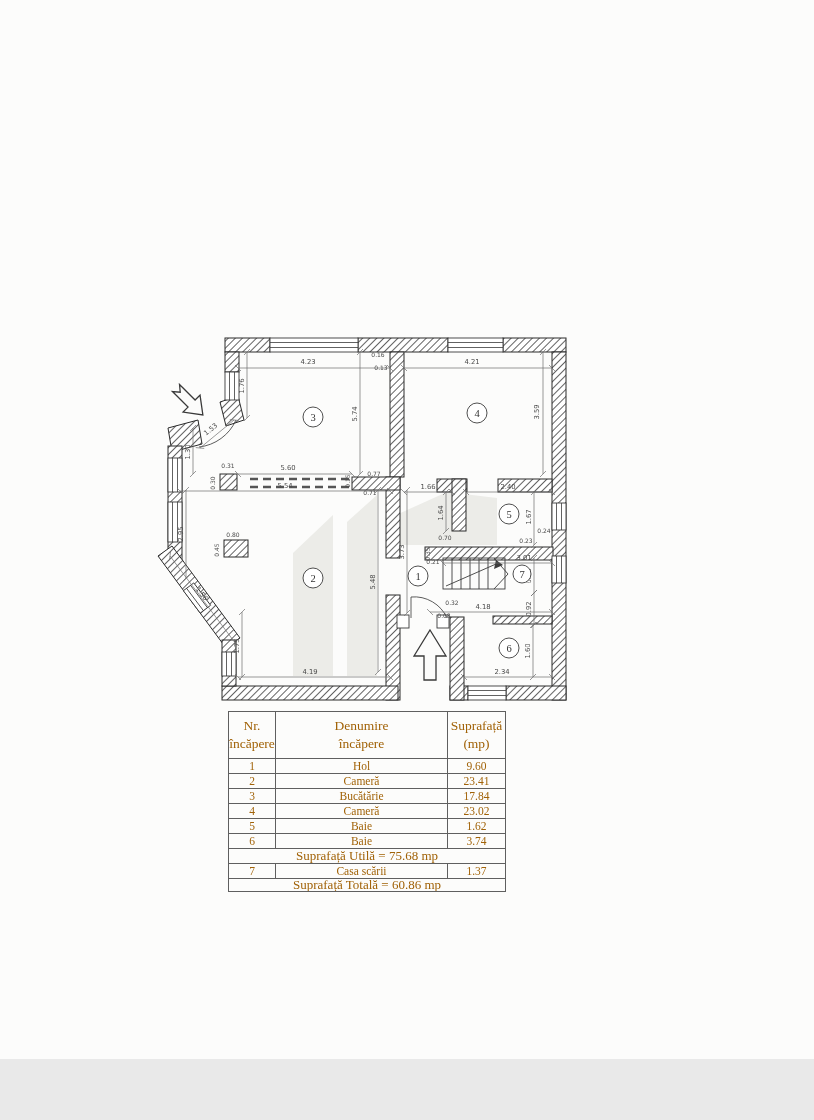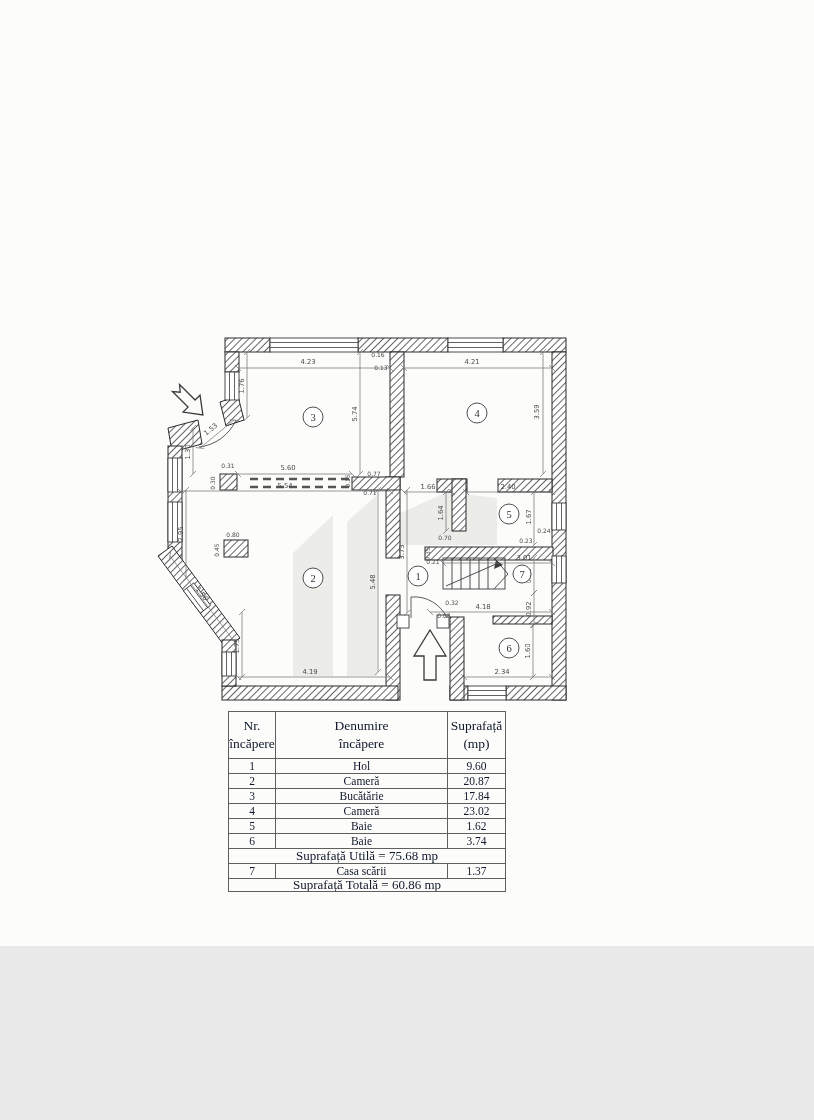--- a/index.html
+++ b/index.html
@@ -1,34 +1,34 @@
 <!DOCTYPE html>
 <html><head>
 <meta charset="utf-8">
 <style>
   html,body{margin:0;padding:0;background:#e9e9e9;}
-  .page{position:relative;width:814px;height:946px;background:#fcfcfb;overflow:hidden;
+  .page{position:relative;width:814px;height:1059px;background:#fcfcfb;overflow:hidden;
         font-family:"Liberation Sans","DejaVu Sans",sans-serif;}
   svg{position:absolute;left:0;top:0;}
   .dim{font-family:"DejaVu Sans",sans-serif;font-size:6.8px;fill:#4a4a4a;text-anchor:middle;}
   .dim.sm{font-size:6px;}
   .roomnum{font-family:"Liberation Serif","DejaVu Serif",serif;font-size:10.5px;fill:#333;text-anchor:middle;}
   .dl,.tick{stroke:#6f6f6f;stroke-width:0.7;fill:none;}
   .wall{fill:url(#h);stroke:#2b2b2b;stroke-width:1;}
   .win{fill:#ffffff;stroke:#3a3a3a;stroke-width:0.9;}
   .wline{stroke:#3a3a3a;stroke-width:0.8;}
   .arc{fill:none;stroke:#4a4a4a;stroke-width:0.9;}
   .dash{stroke:#555;stroke-width:2.4;stroke-dasharray:8 5;fill:none;}
   .stair{stroke:#3c3c3c;stroke-width:0.9;fill:none;}
   .arrow{fill:none;stroke:#3a3a3a;stroke-width:1.3;}
   .circ{fill:#ffffff;stroke:#3c3c3c;stroke-width:0.9;}
   .wm{fill:#ecece8;}
 
   table.area{position:absolute;left:228px;top:711px;width:277px;border-collapse:collapse;
-             font-family:"Liberation Serif","DejaVu Serif",serif;color:#0f172a;table-layout:fixed;}
+             font-family:"Liberation Serif","DejaVu Serif",serif;color:#a16207;table-layout:fixed;}
   table.area td,table.area th{border:1.4px solid #5f5f5f;text-align:center;padding:0;font-weight:normal;}
   table.area th{font-size:13.5px;line-height:1.3;height:46px;}
   table.area td{font-size:11.5px;height:14px;line-height:14px;}
   table.area td.merged{font-size:13px;height:14px;}
   table.area tr.cut td{height:11px;line-height:12px;overflow:hidden;}
 </style>
 </head>
 <body>
 
 <div class="page">
@@ -346,21 +346,21 @@
     <th><span>Suprafață</span><br><span>(mp)</span></th>
   </tr>
   <tr>
     <td>1</td>
     <td>Hol</td>
     <td>9.60</td>
   </tr>
   <tr>
     <td>2</td>
     <td>Cameră</td>
-    <td>20.87</td>
+    <td>23.41</td>
   </tr>
   <tr>
     <td>3</td>
     <td>Bucătărie</td>
     <td>17.84</td>
   </tr>
   <tr>
     <td>4</td>
     <td>Cameră</td>
     <td>23.02</td>

